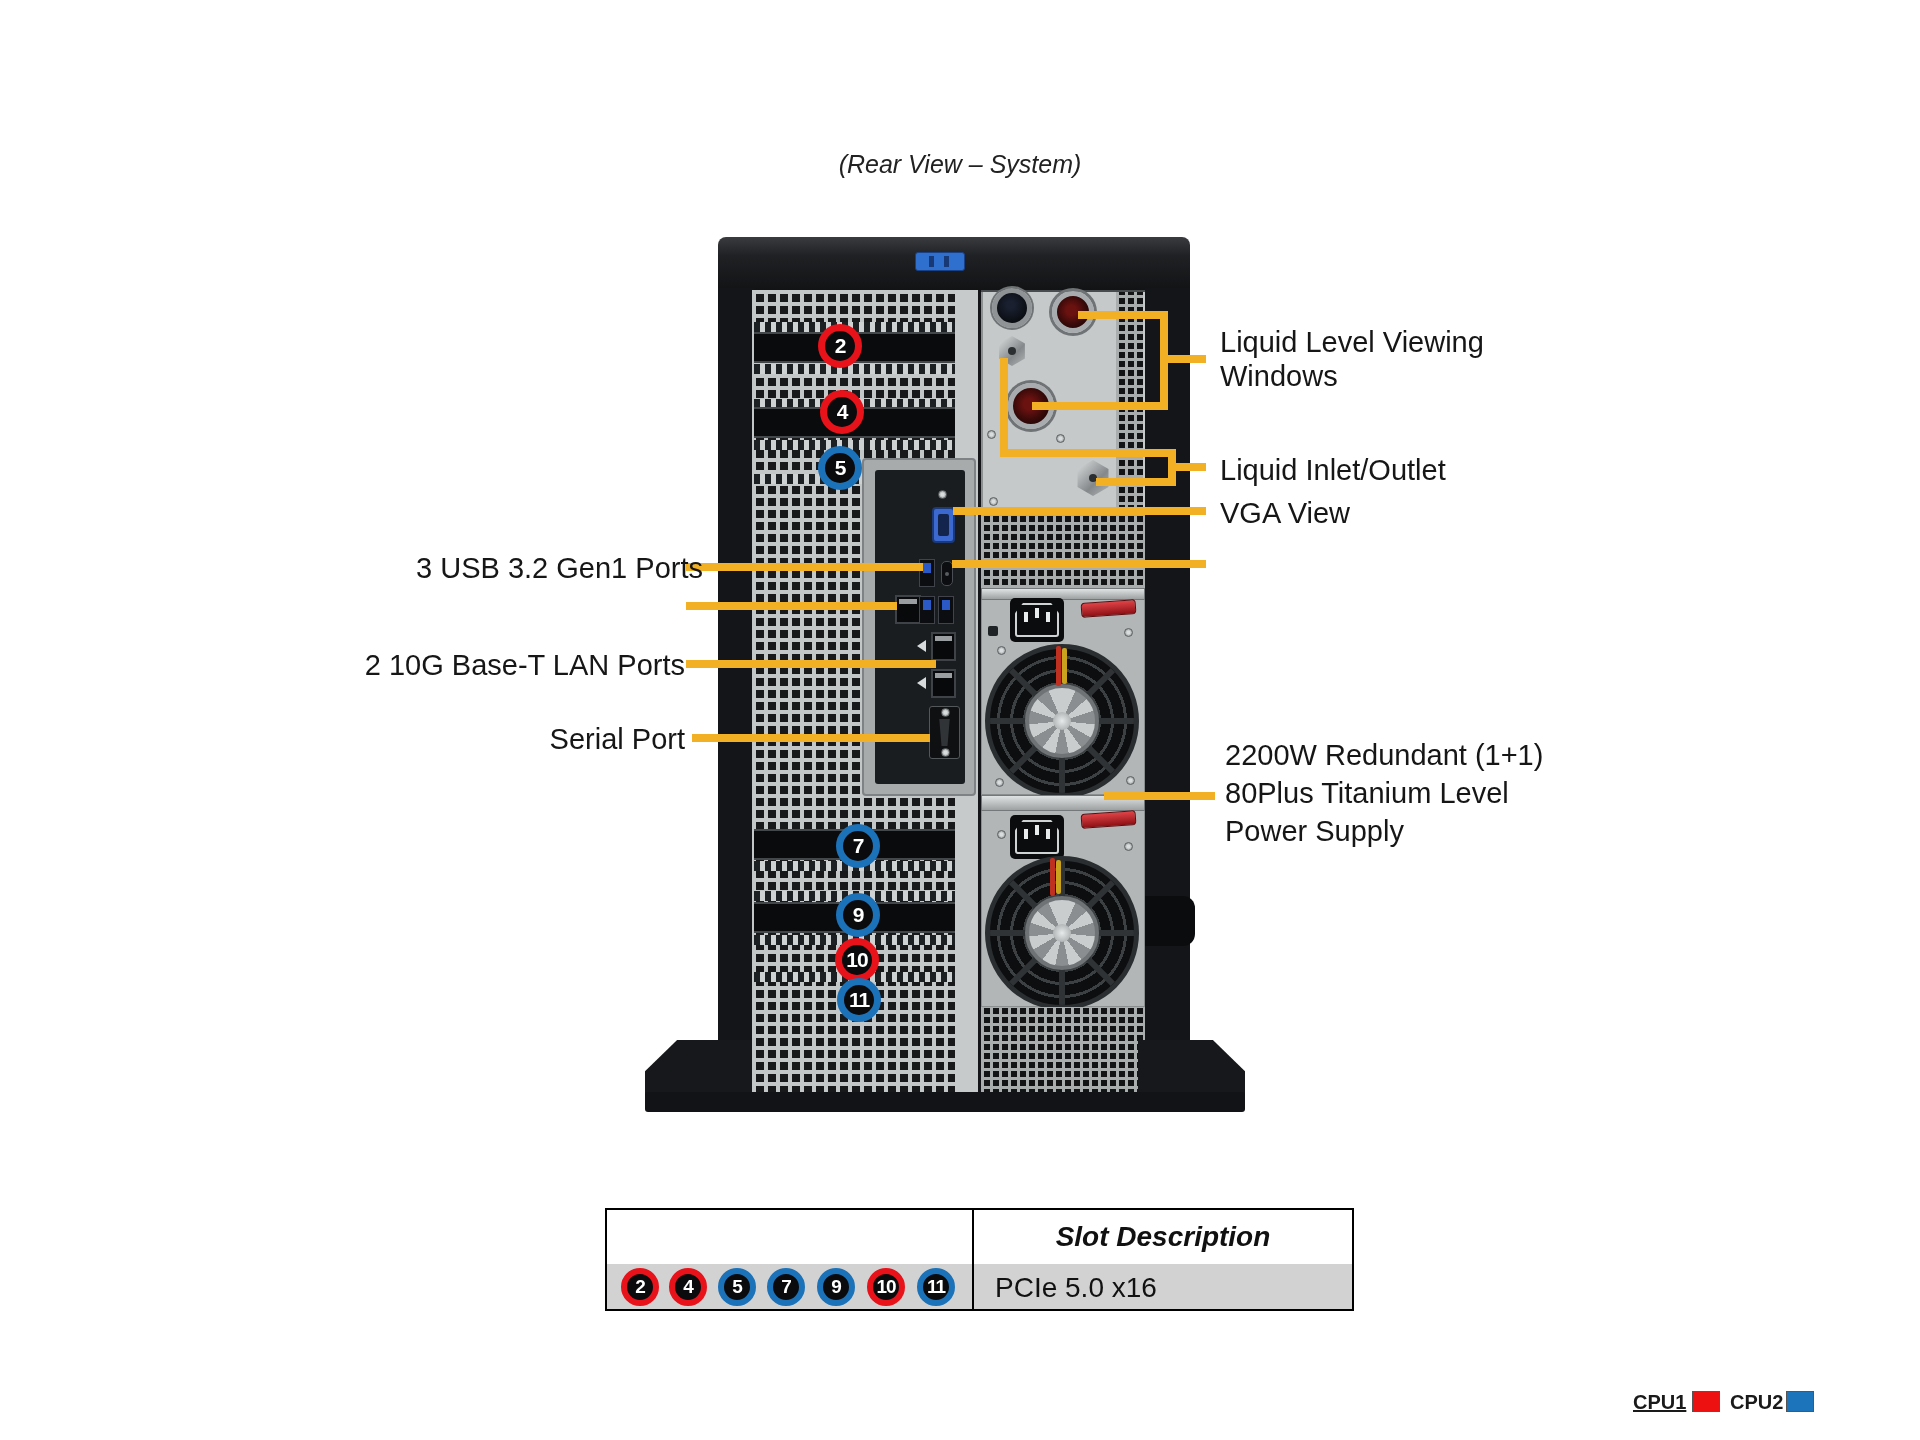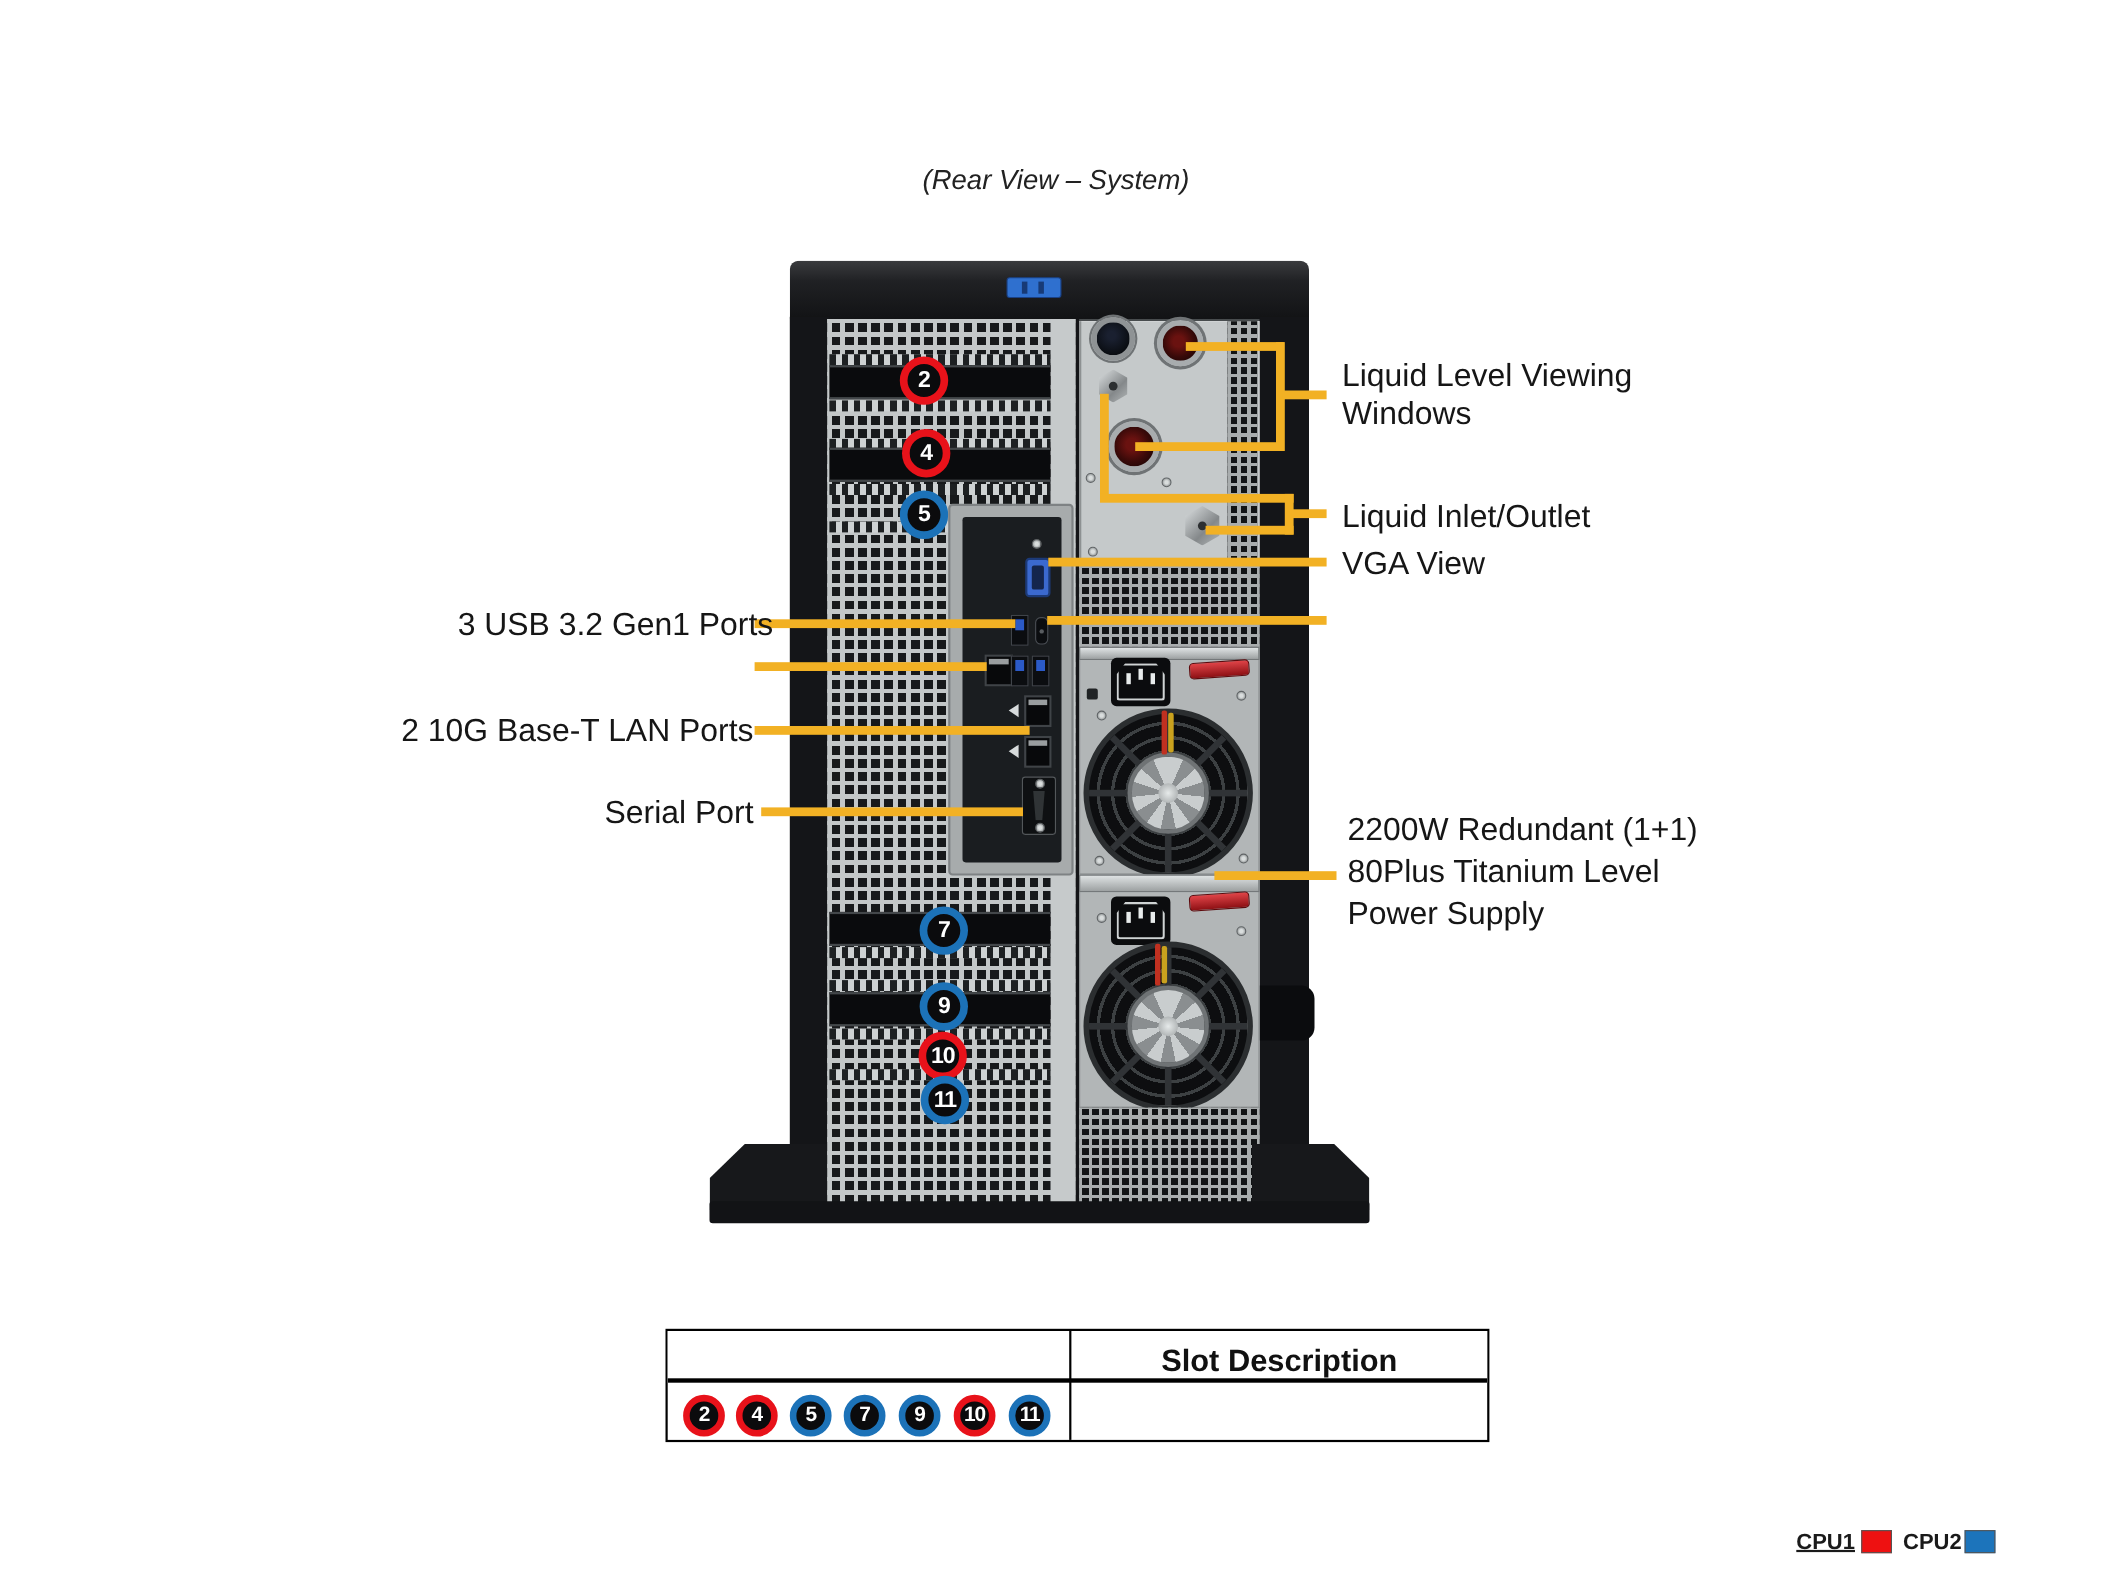--- a/index.html
+++ b/index.html
@@ -290,22 +290,25 @@
   </div>
   <div class="lbl" style="left:1220px;top:453px;">Liquid Inlet/Outlet</div>
   <div class="lbl" style="left:1220px;top:496px;">VGA View</div>
   <div class="lbl" style="left:1225px;top:736px;line-height:38px;">
     <div>2200W Redundant (1+1)</div>
     <div>80Plus Titanium Level</div>
     <div>Power Supply</div>
   </div>
 
   <div class="tbl" style="left:605px;top:1208px;width:749px;height:103px;">
-    <div class="hdr" style="height:47px;">
+    <div class="hdr" style="height:64px;font-style:italic;">
       <div class="hdrtxt" style="left:367px;width:378px;top:11px;text-align:center;">Slot Description</div>
+    </div>
+    <div class="row" style="top:54px;height:45px;">
+      <div class="celltxt" style="left:388px;top:8px;">PCIe 5.0 x16</div>
     </div>
     <div class="vdiv" style="left:365px;"></div>
   </div>
   <div class="slot-badge sm" style="left:621px;top:1268px;" data-cpu="cpu1">2</div>
   <div class="slot-badge sm" style="left:669px;top:1268px;" data-cpu="cpu1">4</div>
   <div class="slot-badge sm" style="left:718px;top:1268px;" data-cpu="cpu2">5</div>
   <div class="slot-badge sm" style="left:767px;top:1268px;" data-cpu="cpu2">7</div>
   <div class="slot-badge sm" style="left:817px;top:1268px;" data-cpu="cpu2">9</div>
   <div class="slot-badge sm" style="left:867px;top:1268px;" data-cpu="cpu1">10</div>
   <div class="slot-badge sm" style="left:917px;top:1268px;" data-cpu="cpu2">11</div>

